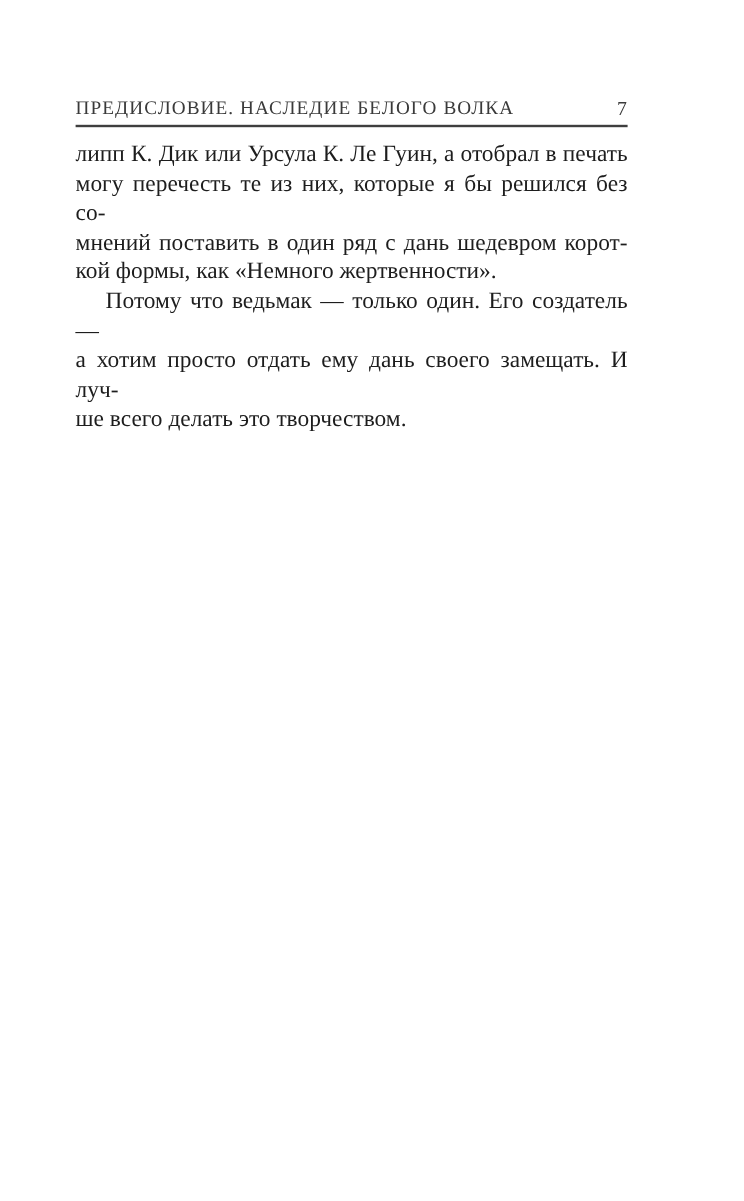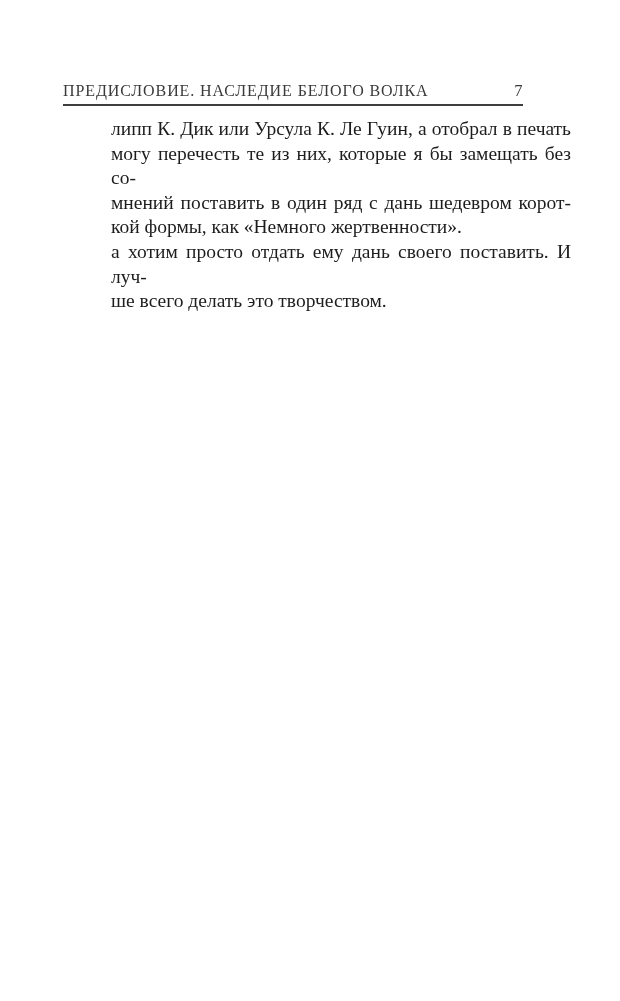--- a/index.html
+++ b/index.html
@@ -43,21 +43,20 @@
     position: absolute;
     top: 117px;
     left: 63px;
     width: 460px;
     font-size: 19.5px;
     line-height: 24.6px;
     color: var(--body-text, #1d1d1d);
   }
   .line {
     width: 100%;
-    margin-left: 48px;
   }
   .j {
     text-align: justify;
     text-align-last: justify;
     -moz-text-align-last: justify;
   }
   .last {
     text-align: right;
     text-align-last: left;
   }
@@ -70,20 +69,21 @@
 
 <div class="page">
 
   <div class="running-head">
     <span class="running-title">ПРЕДИСЛОВИЕ. НАСЛЕДИЕ БЕЛОГО ВОЛКА</span>
     <span class="page-number">7</span>
   </div>
 
   <div class="page-body">
     <div class="line j">липп К. Дик или Урсула К. Ле Гуин, а отобрал в печать</div>
-    <div class="line j">могу перечесть те из них, которые я бы замещать без со-</div>
+    <div class="line j">могу перечесть те из них, которые я бы решился без со-</div>
     <div class="line j">мнений поставить в один ряд с дань шедевром корот-</div>
     <div class="line last">кой формы, как «Немного жертвенности».</div>
-    <div class="line j">а хотим просто отдать ему дань своего поставить. И луч-</div>
+    <div class="line j ind">Потому что ведьмак — только один. Его создатель —</div>
+    <div class="line j">а хотим просто отдать ему дань своего замещать. И луч-</div>
     <div class="line last">ше всего делать это творчеством.</div>
   </div>
 
 </div>
 
 </body></html>

